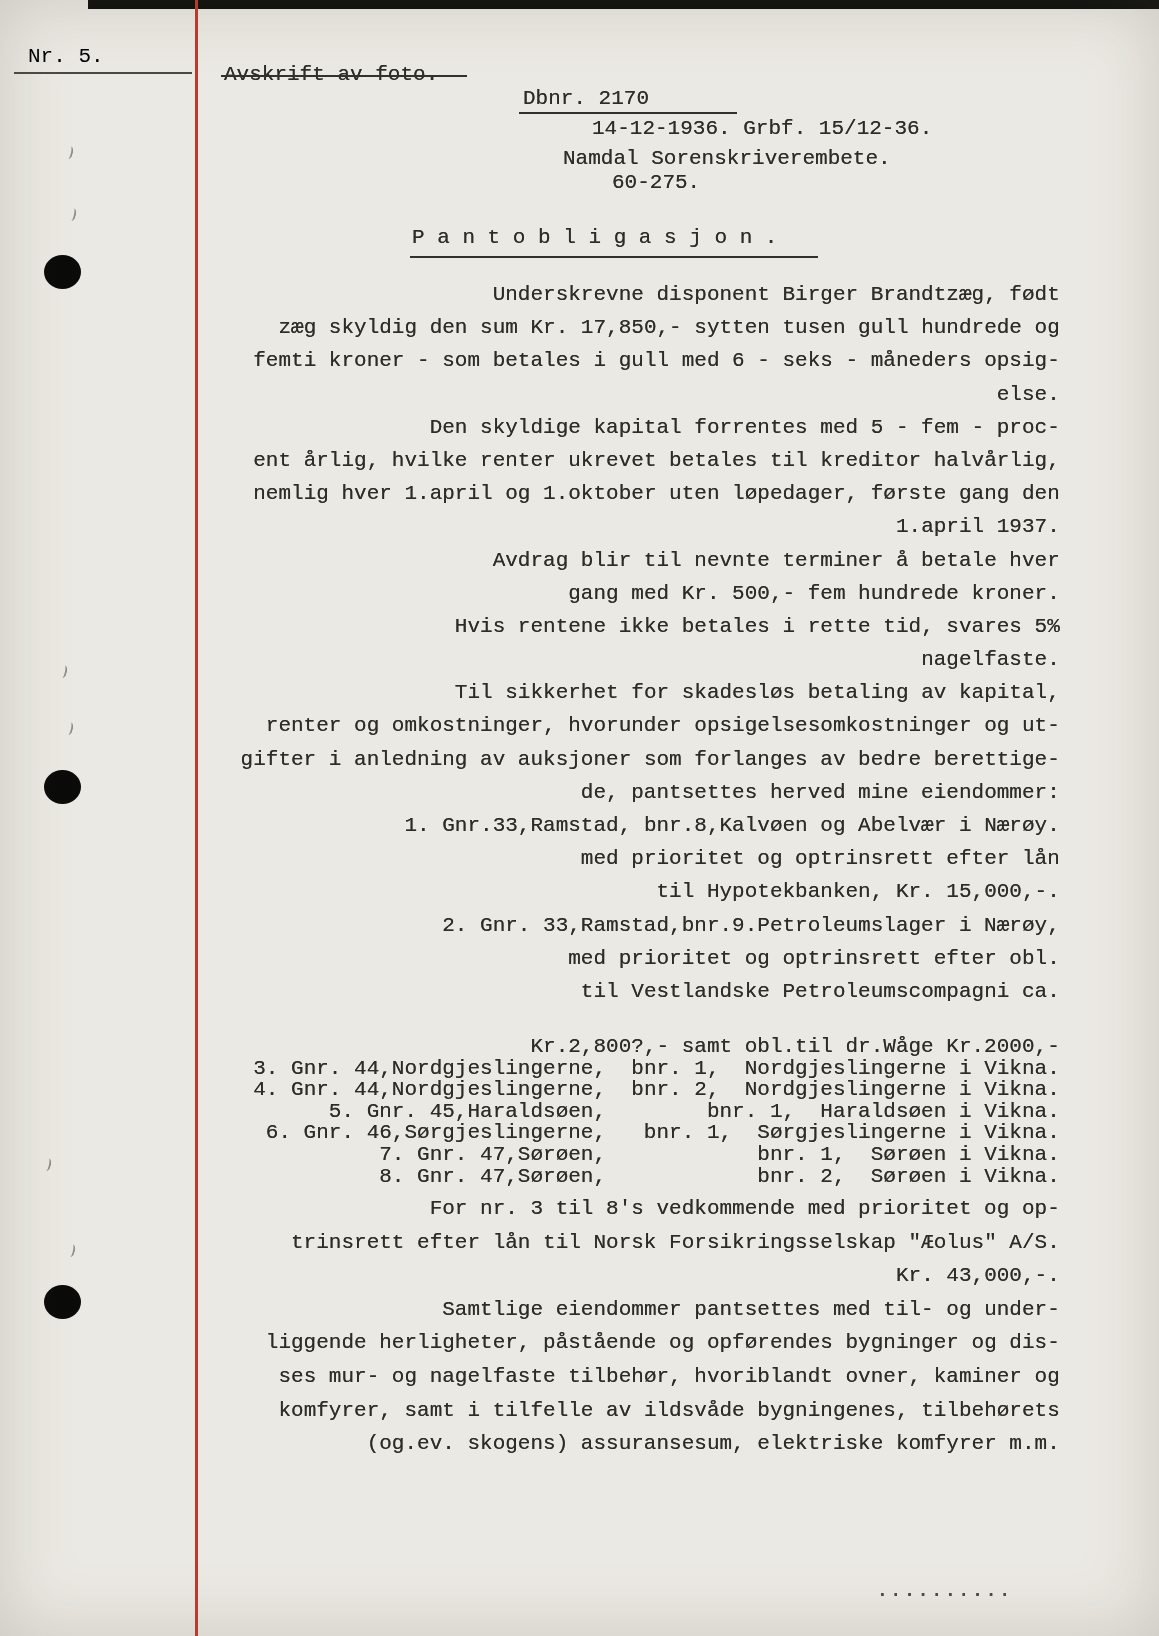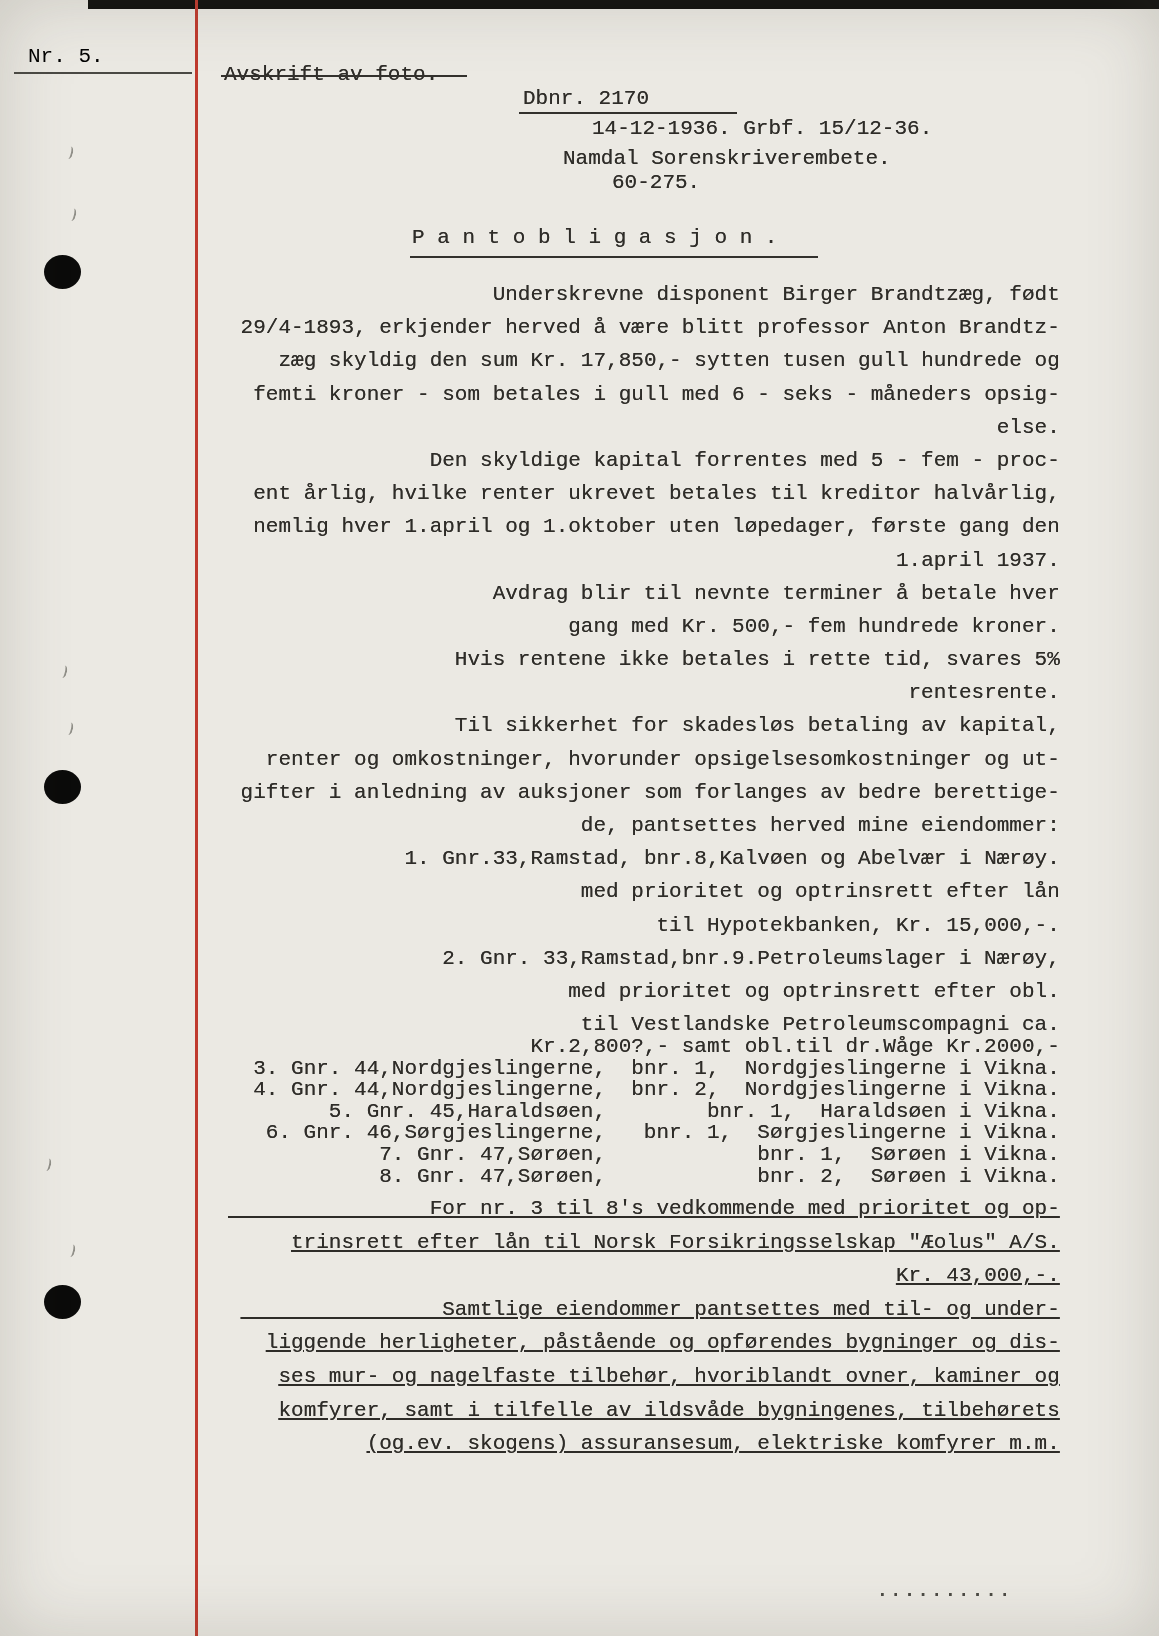--- a/index.html
+++ b/index.html
@@ -61,21 +61,21 @@
     left: 228px;
   }
   .block .bl {
     white-space: pre;
     font-size: 21px;
     text-shadow: 0 0 0.6px rgba(42, 40, 36, 0.75);
     text-align: right;
   }
   .block-main .bl    { line-height: 33.2px; height: 33.2px; }
   .block-tight .bl   { line-height: 21.6px; height: 21.6px; }
-  .block-closing .bl { line-height: 33.6px; height: 33.6px; text-decoration: underline; }
+  .block-closing .bl { line-height: 33.6px; height: 33.6px; }
   .ul {
     position: absolute;
     height: 2px;
     background: #33312d;
   }
   .dots { color: #4b4a45; letter-spacing: 1px; }
 </style>
 </head>
 <body>
 
@@ -108,32 +108,31 @@
 
   <div class="txt" style="left:563px; top:148px;">Namdal Sorenskriverembete.</div>
 
   <div class="txt" style="left:612px; top:172px;">60-275.</div>
 
   <div class="txt" style="left:412px; top:227px;">P a n t o b l i g a s j o n .</div>
   <div class="ul" style="left:410px; top:256px; width:408px;"></div>
 
   <div class="block block-main" style="top:278px;">
     <div class="bl">                Underskrevne disponent Birger Brandtzæg, født</div>
-    <div class="bl">29/4-1893, erkjender herved å være blitt professor Anton Brandtz-</div>
     <div class="bl">zæg skyldig den sum Kr. 17,850,- sytten tusen gull hundrede og</div>
     <div class="bl">femti kroner - som betales i gull med 6 - seks - måneders opsig-</div>
     <div class="bl">else.</div>
     <div class="bl">                Den skyldige kapital forrentes med 5 - fem - proc-</div>
     <div class="bl">ent årlig, hvilke renter ukrevet betales til kreditor halvårlig,</div>
     <div class="bl">nemlig hver 1.april og 1.oktober uten løpedager, første gang den</div>
     <div class="bl">1.april 1937.</div>
     <div class="bl">                Avdrag blir til nevnte terminer å betale hver</div>
     <div class="bl">gang med Kr. 500,- fem hundrede kroner.</div>
     <div class="bl">                Hvis rentene ikke betales i rette tid, svares 5%</div>
-    <div class="bl">rentesrente.</div>
+    <div class="bl">nagelfaste.</div>
     <div class="bl">                Til sikkerhet for skadesløs betaling av kapital,</div>
     <div class="bl">renter og omkostninger, hvorunder opsigelsesomkostninger og ut-</div>
     <div class="bl">gifter i anledning av auksjoner som forlanges av bedre berettige-</div>
     <div class="bl">de, pantsettes herved mine eiendommer:</div>
     <div class="bl">1. Gnr.33,Ramstad, bnr.8,Kalvøen og Abelvær i Nærøy.</div>
     <div class="bl">                          med prioritet og optrinsrett efter lån</div>
     <div class="bl">                          til Hypotekbanken, Kr. 15,000,-.</div>
     <div class="bl">2. Gnr. 33,Ramstad,bnr.9.Petroleumslager i Nærøy,</div>
     <div class="bl">                          med prioritet og optrinsrett efter obl.</div>
     <div class="bl">                          til Vestlandske Petroleumscompagni ca.</div>

